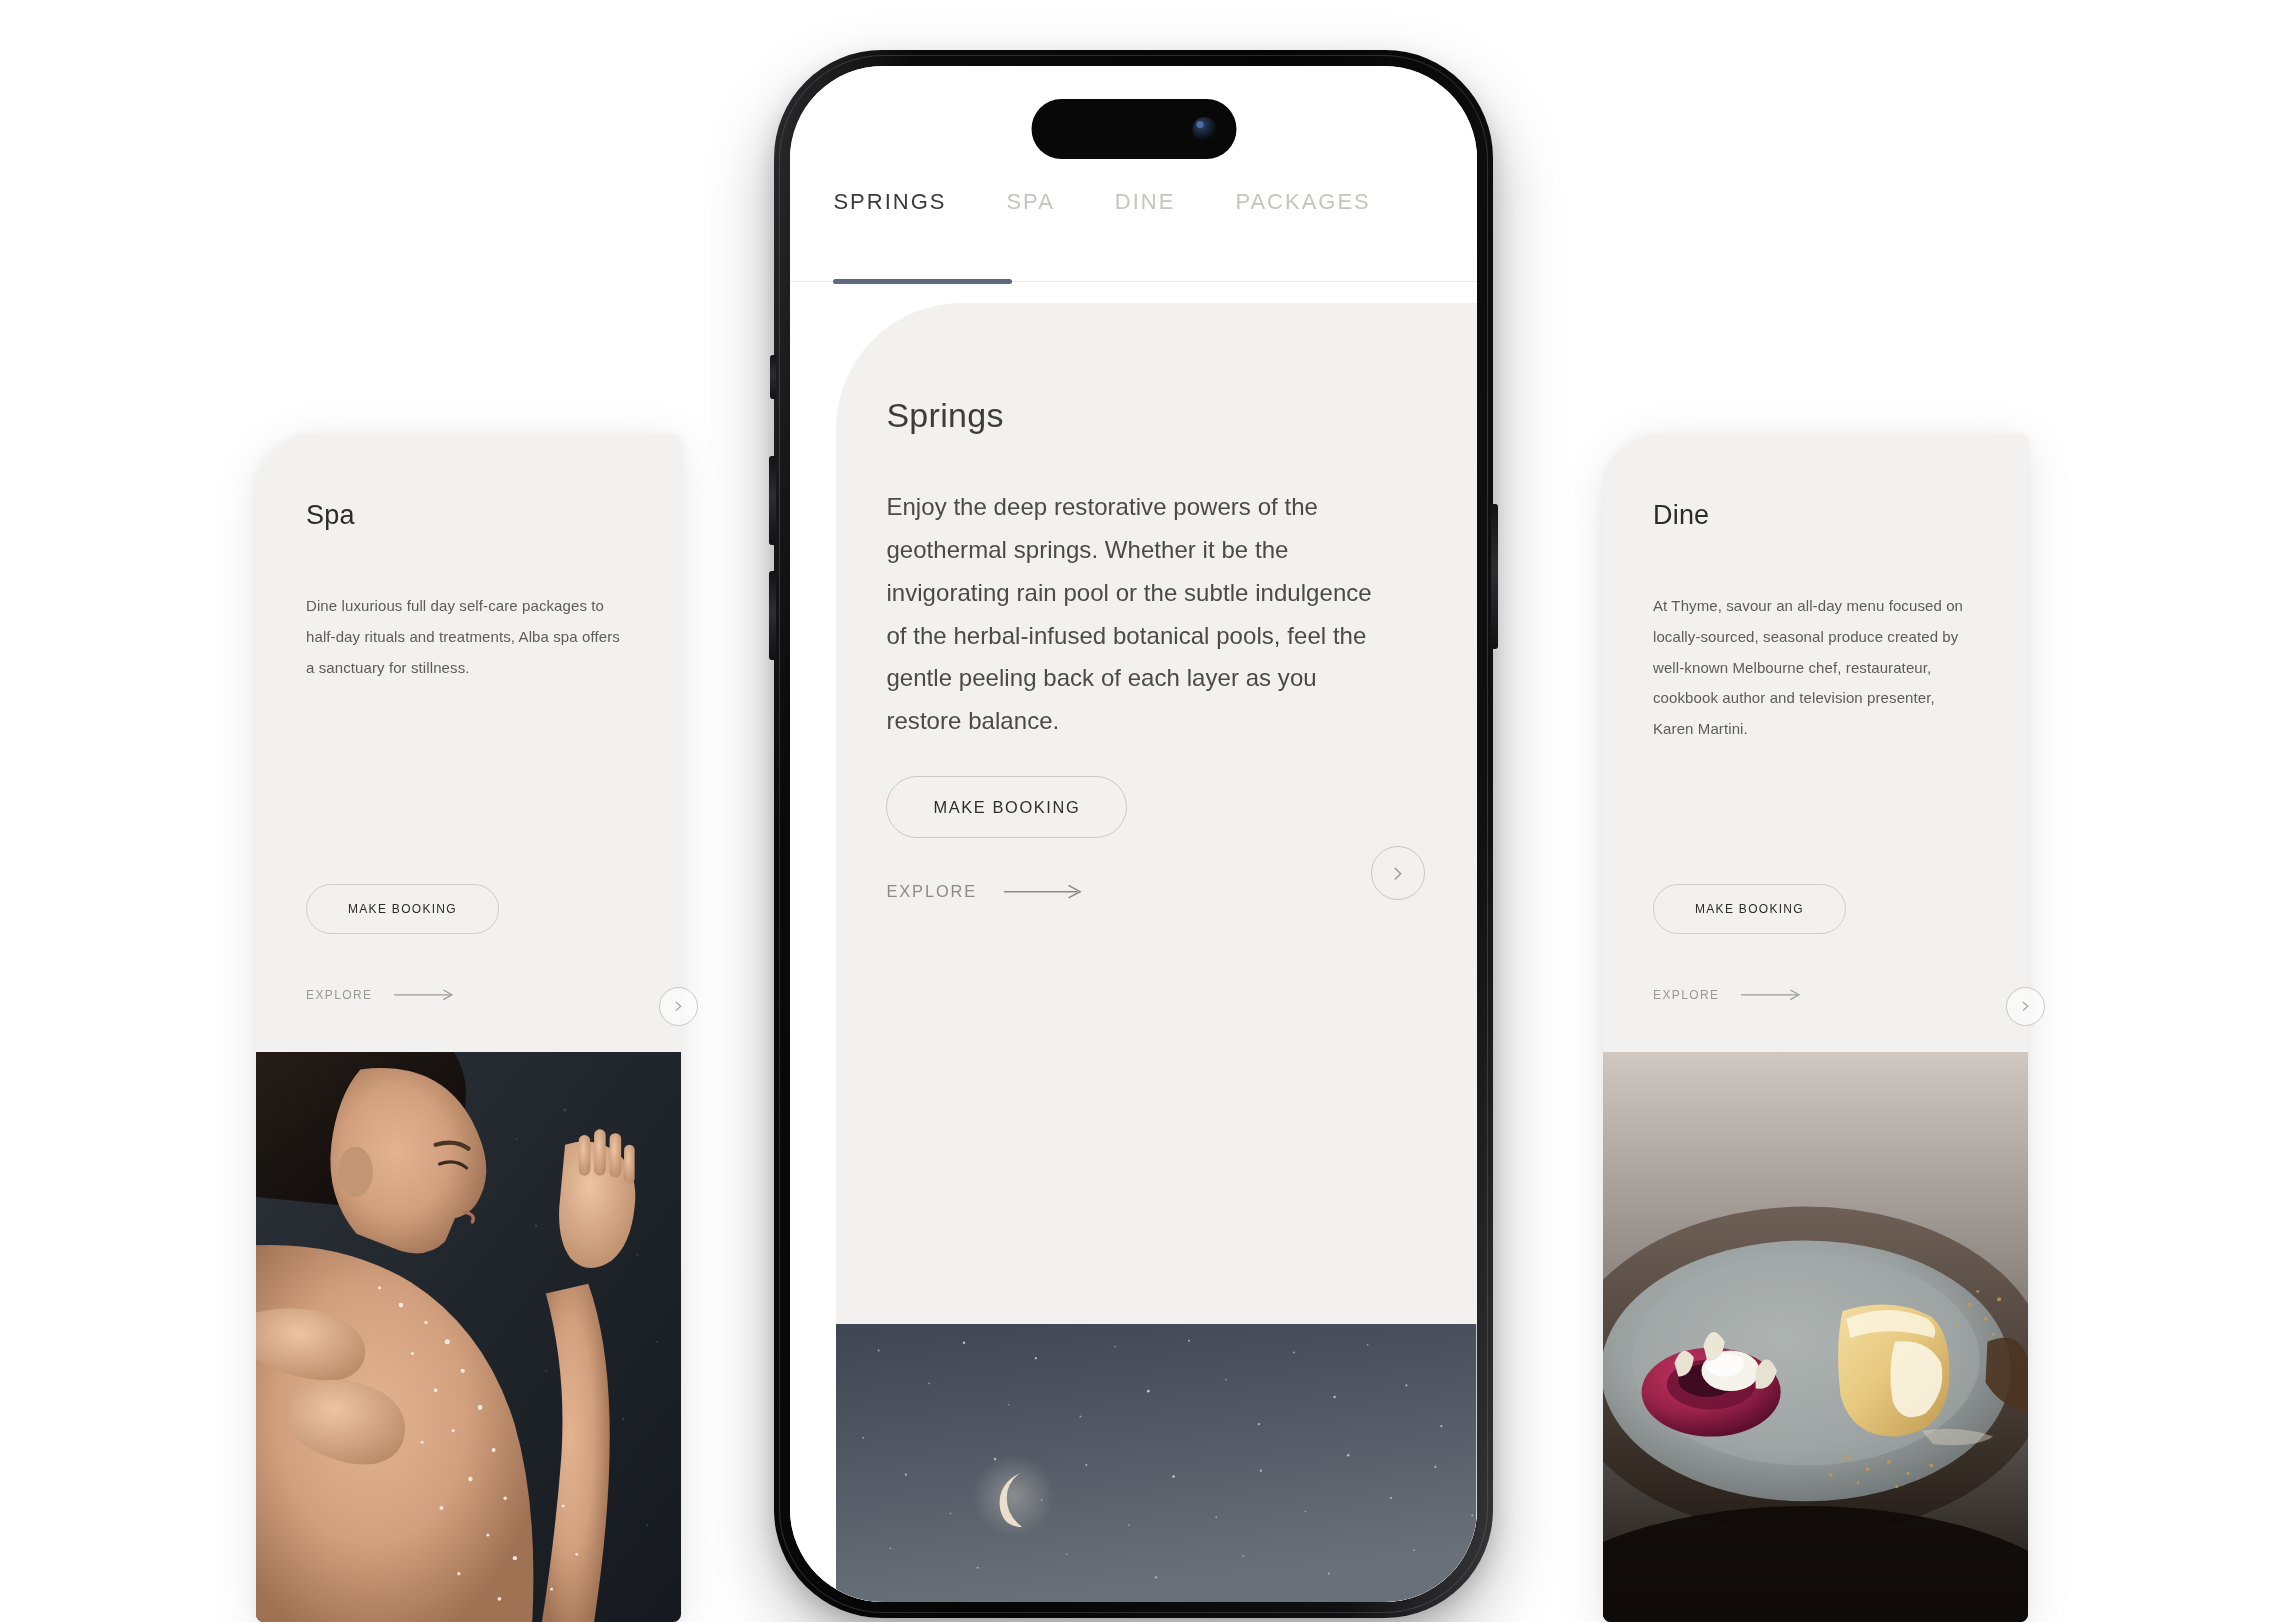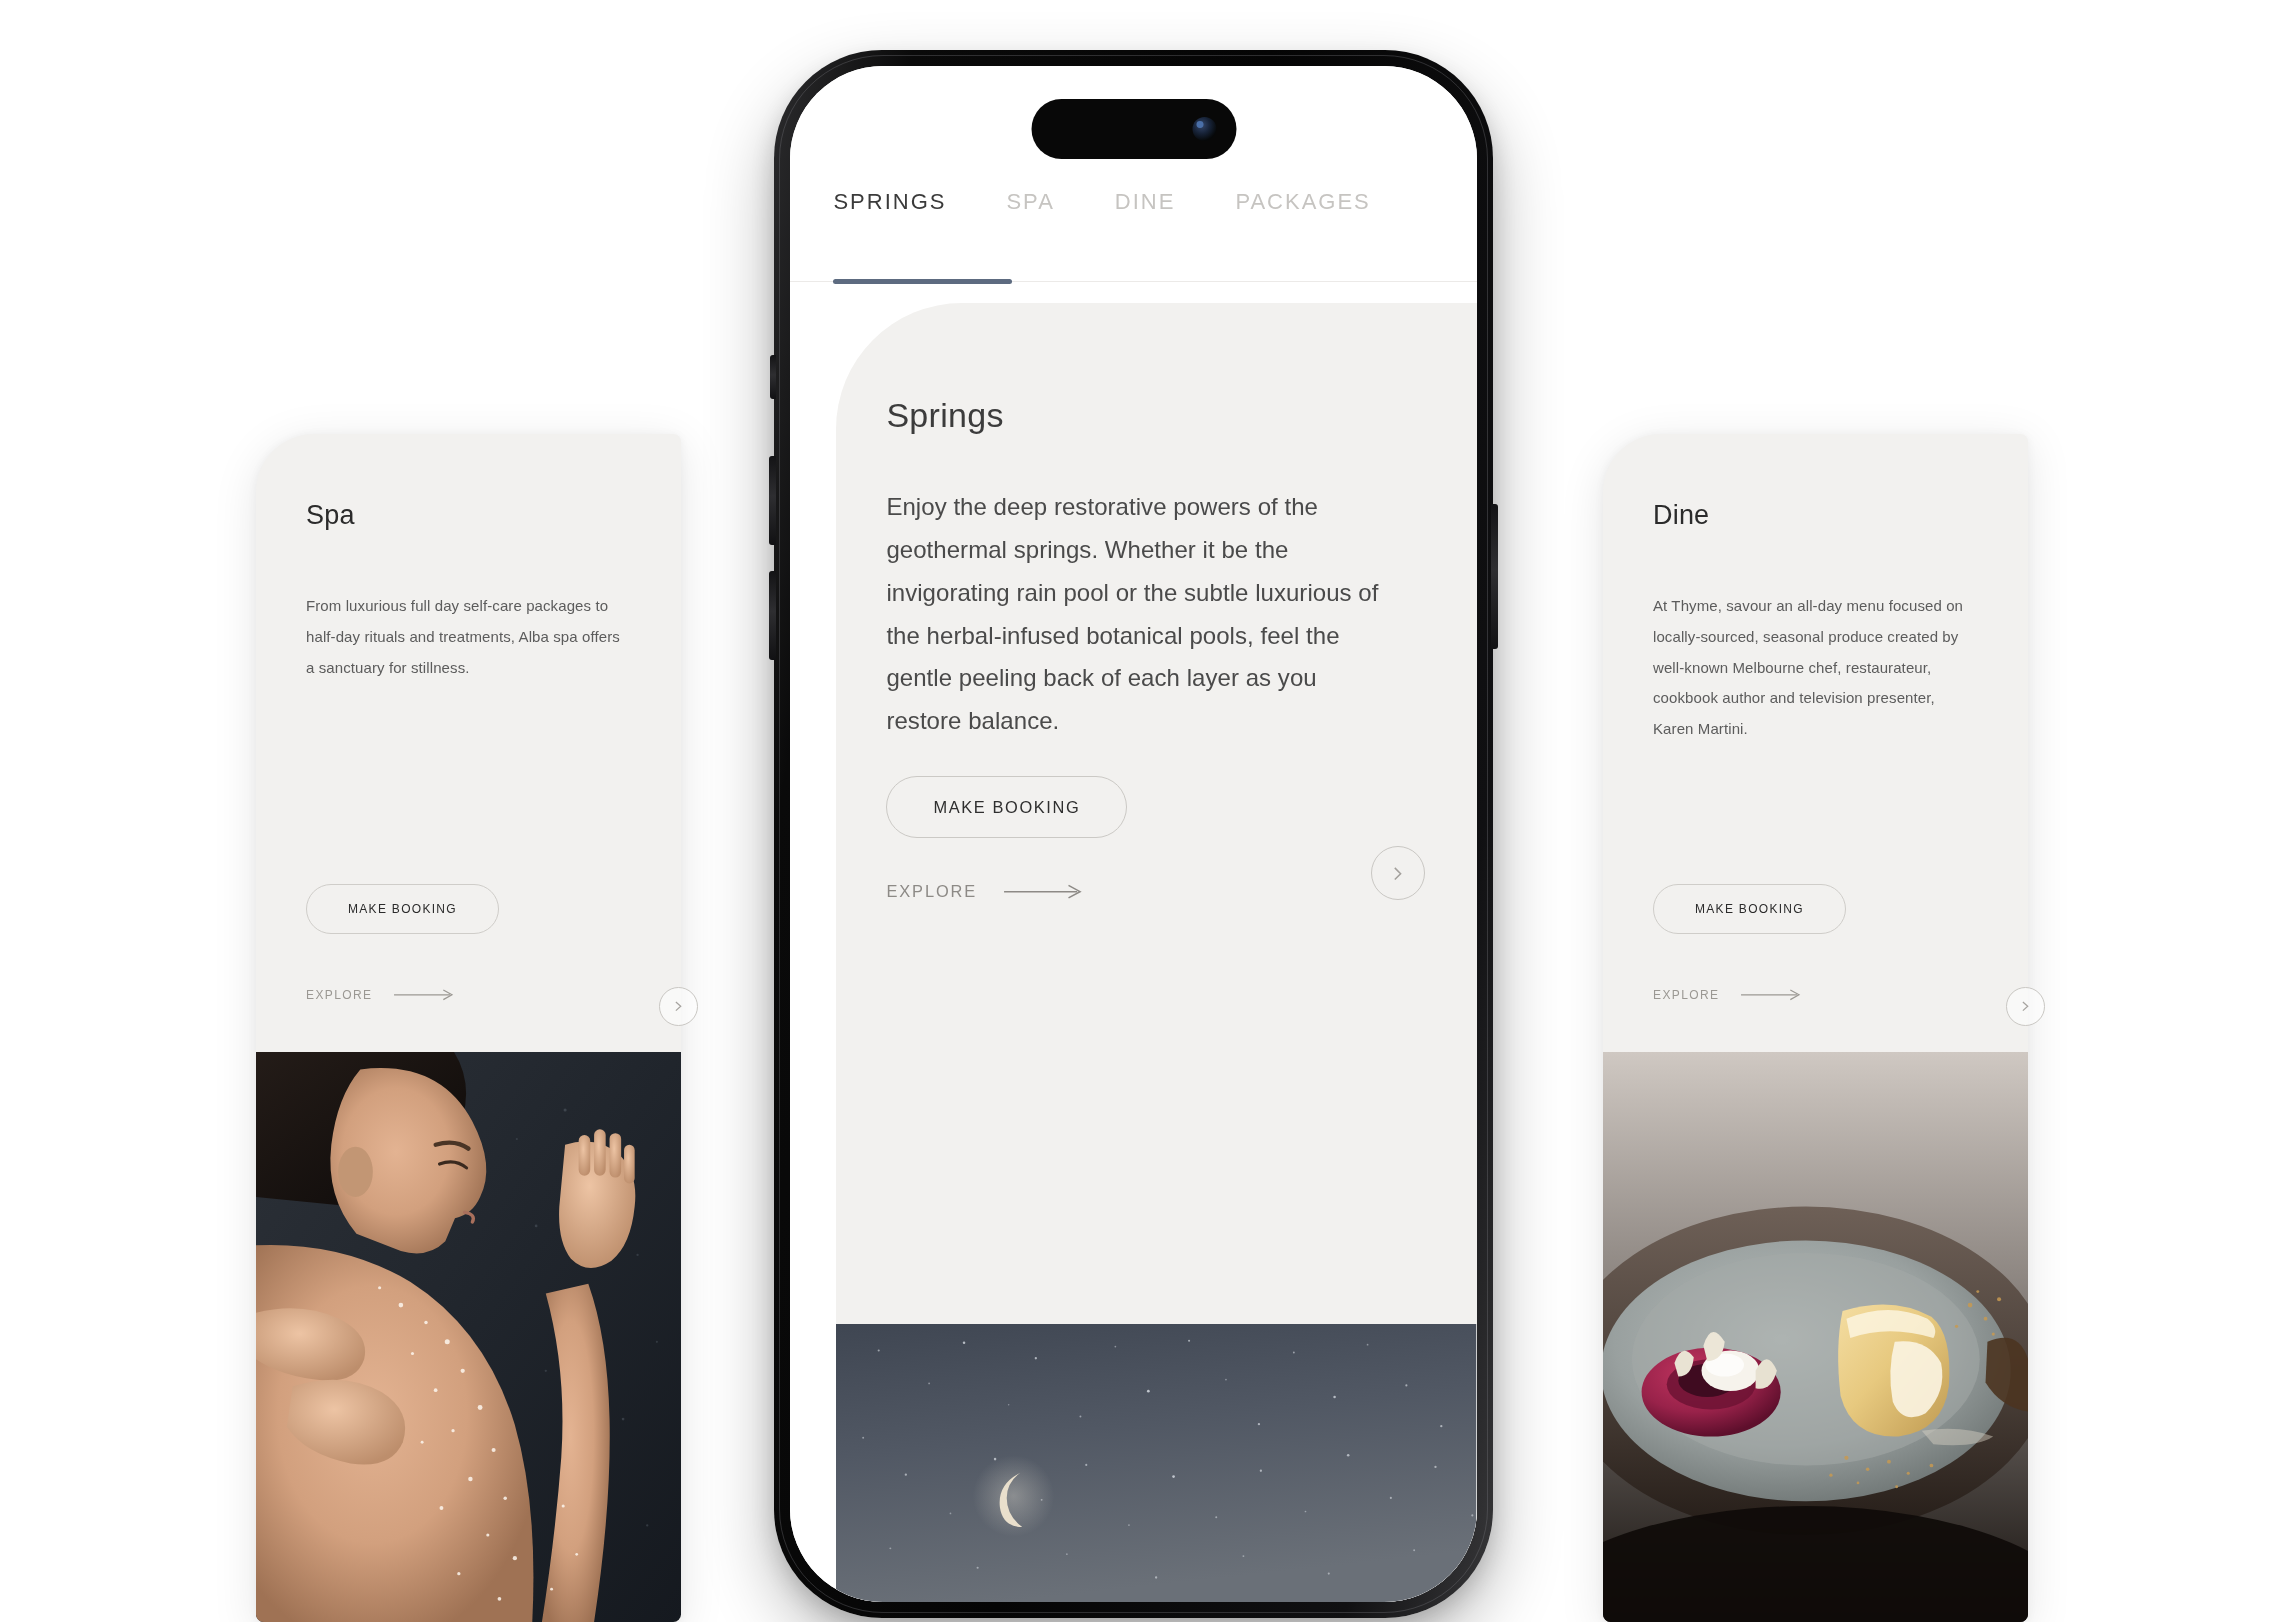--- a/index.html
+++ b/index.html
@@ -322,21 +322,21 @@
   .hero-photo svg { display: block; width: 100%; height: 100%; }
 </style>
 </head>
 <body>
 
 <div id="stage">
 
   <div class="side-card" id="card-spa">
     <div class="side-card-body">
       <div class="side-card-title">Spa</div>
-      <div class="side-card-desc">From luxurious full day self-care packages to half-day rituals and treatments, Alba spa offers a sanctuary for stillness.</div>
+      <div class="side-card-desc">Dine luxurious full day self-care packages to half-day rituals and treatments, Alba spa offers a sanctuary for stillness.</div>
 
       <button class="side-card-btn">MAKE BOOKING</button>
 
       <div class="side-card-explore">
         <span class="lbl">EXPLORE</span>
         <svg class="arrow-line" width="60" height="11.6" viewBox="0 0 62 12">
           <line x1="0" y1="6" x2="58" y2="6" stroke="#9b9893" stroke-width="1.2"></line>
           <polyline points="51,1 60,6 51,11" fill="none" stroke="#9b9893" stroke-width="1.2"></polyline>
         </svg>
       </div>
@@ -564,21 +564,21 @@
               <button class="tab">PACKAGES</button>
             </div>
             <div class="tab-track"></div>
             <div class="tab-indicator"></div>
           </div>
 
           <div class="hero-card">
             <div class="hero-inner">
 
               <div class="hero-title">Springs</div>
-              <div class="hero-desc">Enjoy the deep restorative powers of the geothermal springs. Whether it be the invigorating rain pool or the subtle luxurious of the herbal-infused botanical pools, feel the gentle peeling back of each layer as you restore balance.</div>
+              <div class="hero-desc">Enjoy the deep restorative powers of the geothermal springs. Whether it be the invigorating rain pool or the subtle indulgence of the herbal-infused botanical pools, feel the gentle peeling back of each layer as you restore balance.</div>
 
               <button class="hero-btn">MAKE BOOKING</button>
 
               <div class="hero-explore">
                 <span class="lbl">EXPLORE</span>
                 <svg width="79" height="15.4" viewBox="0 0 82 16">
                   <line x1="0" y1="8" x2="76" y2="8" stroke="#8d8a86" stroke-width="1.6"></line>
                   <polyline points="67,1.5 79,8 67,14.5" fill="none" stroke="#8d8a86" stroke-width="1.6"></polyline>
                 </svg>
               </div>

